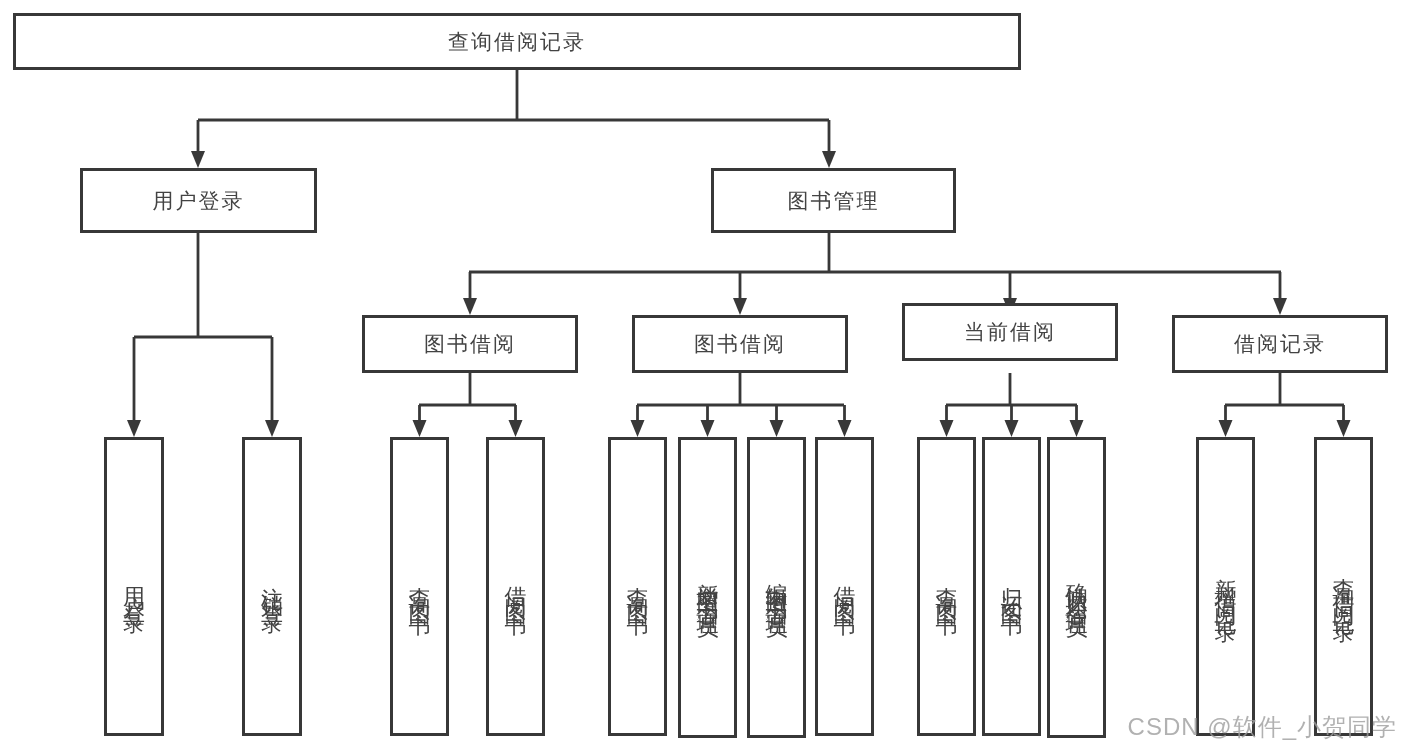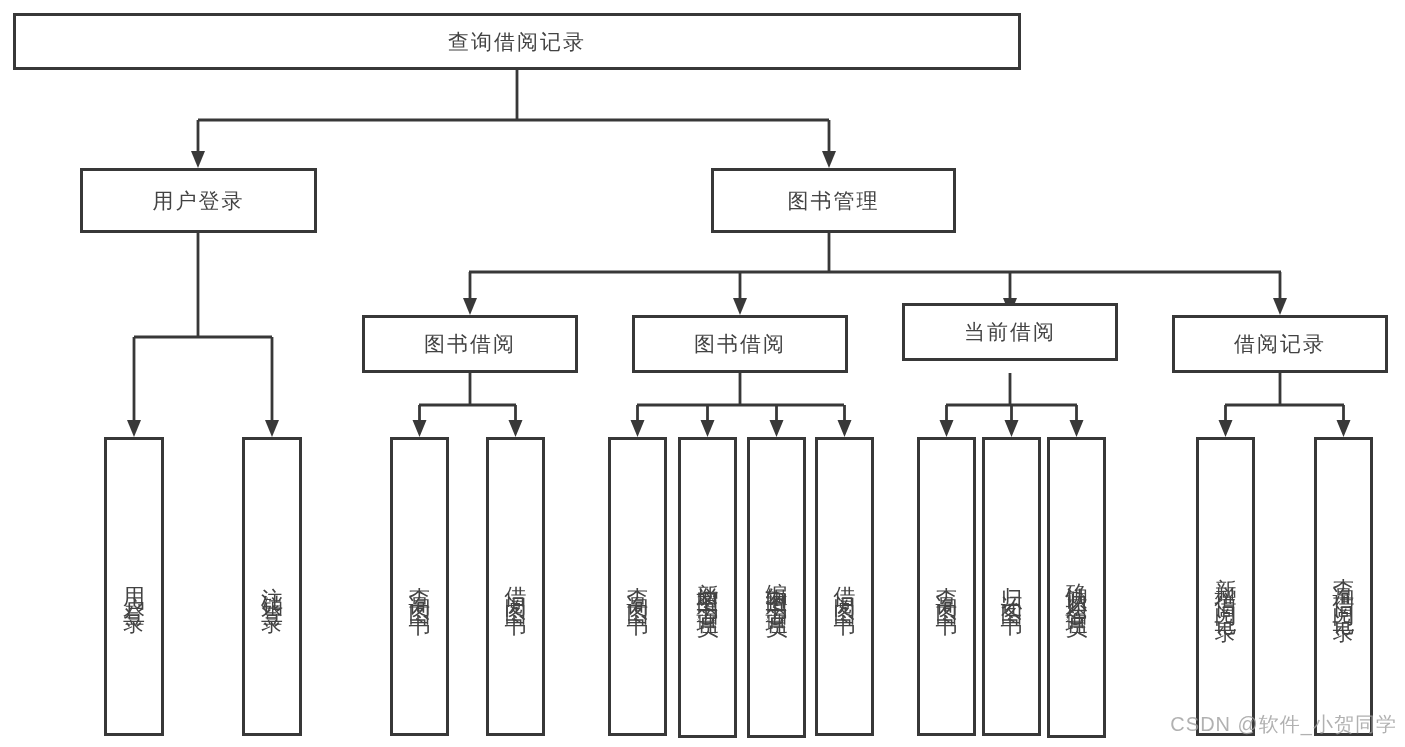--- a/index.html
+++ b/index.html
@@ -14,21 +14,21 @@
   .box span{font-size:21px;letter-spacing:2px;color:#434343;}
   .vbox span{
     writing-mode:vertical-rl;text-orientation:mixed;
     font-size:22px;letter-spacing:9px;line-height:1;
   }
   .vbox.tight span{letter-spacing:5px;}
   .connector-layer{position:absolute;left:0;top:0;z-index:1;}
   .box{z-index:2;}
   .watermark{
     position:absolute;z-index:5;right:8px;top:711px;
-    font-size:20px;letter-spacing:1px;color:#9e9e9e;opacity:0.8;white-space:nowrap;
+    font-size:24px;letter-spacing:1px;color:#9e9e9e;opacity:0.8;white-space:nowrap;
   }
 </style>
 </head>
 <body>
 
 <div class="canvas">
 
   <svg class="connector-layer" width="1405" height="747" viewBox="0 0 1405 747">
     <g stroke="#383838" stroke-width="2.8" fill="none">
 

